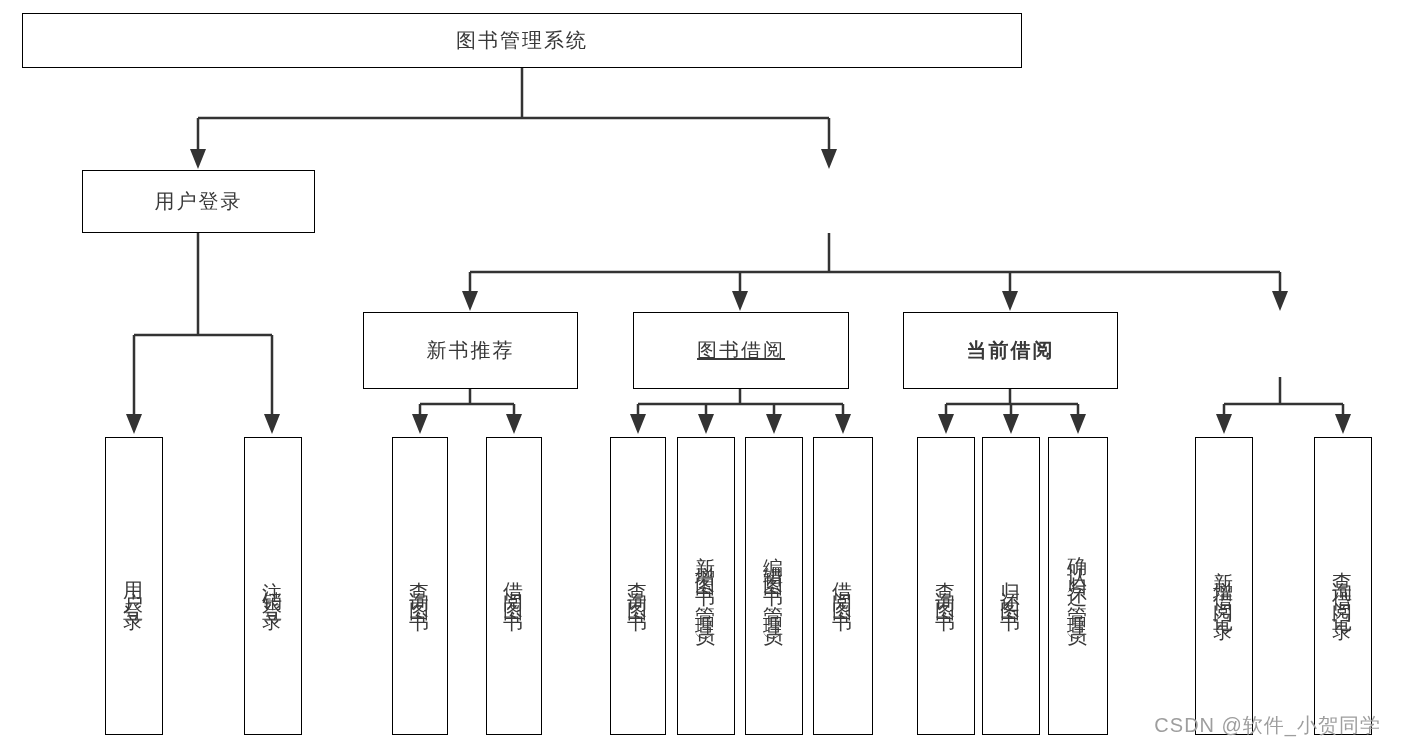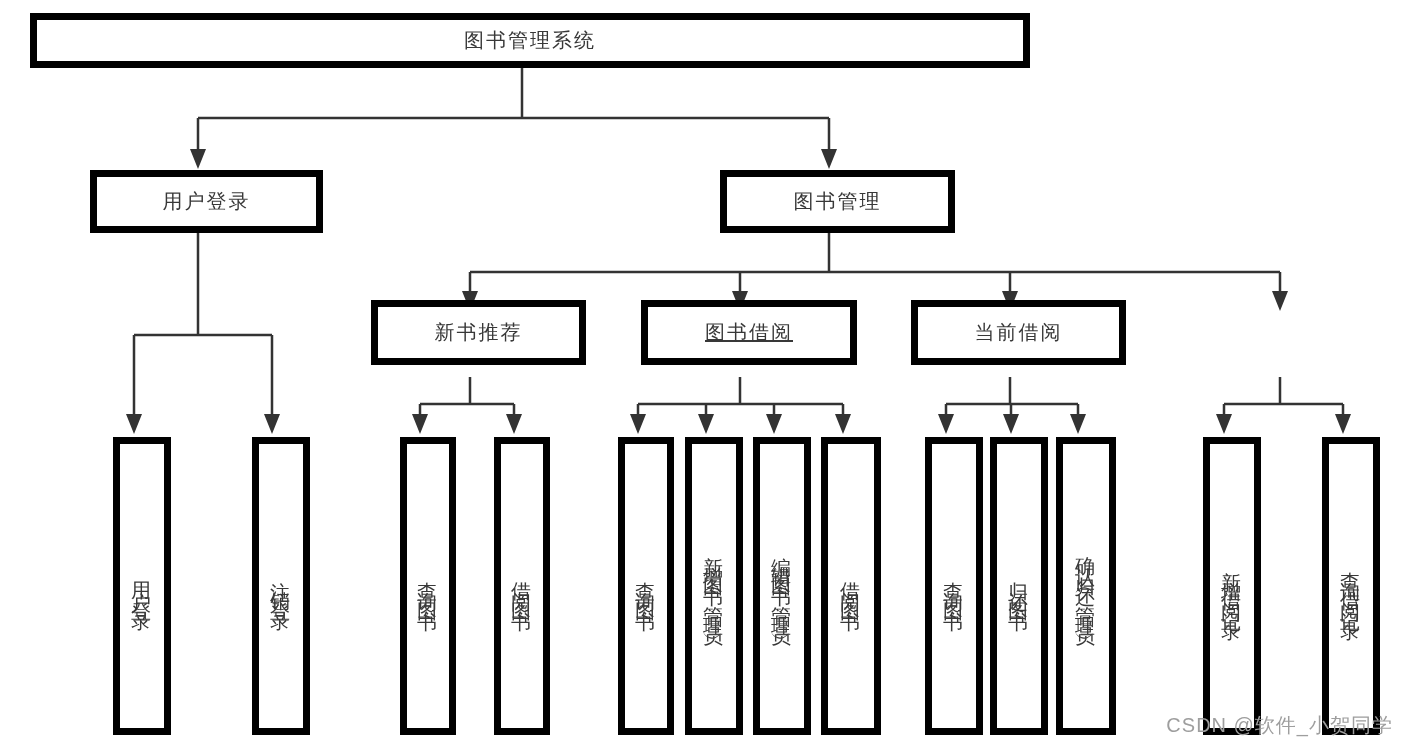--- a/index.html
+++ b/index.html
@@ -19,48 +19,47 @@
   #connectors {
     position: absolute;
     left: 0;
     top: 0;
     width: 1405px;
     height: 747px;
   }
   .node {
     position: absolute;
     box-sizing: border-box;
-    border: 7px solid #000000;
+    border: 1px solid #000000;
     background: #ffffff;
     display: flex;
     align-items: center;
     justify-content: center;
     font-size: 20px;
     letter-spacing: 2px;
     color: #383838;
     white-space: nowrap;
-    margin-left: 8px;
   }
   .root-node {
     left: 22px; top: 13px; width: 1000px; height: 55px;
   }
   .l2-node { top: 170px; height: 63px; }
-  .l3-node { top: 300px; height: 65px; }
+  .l3-node { top: 312px; height: 77px; }
   .leaf {
     top: 437px;
     height: 298px;
     writing-mode: vertical-lr;
     text-orientation: mixed;
     letter-spacing: 10px;
     font-size: 20px;
     white-space: normal;
   }
   .watermark {
     position: absolute;
-    right: 12px;
+    right: 24px;
     bottom: 8px;
     font-size: 20px;
     letter-spacing: 1px;
     color: #9e9e9e;
     z-index: 5;
   }
 </style>
 </head>
 <body>
 
@@ -97,31 +96,28 @@
              M1335 414 L1351 414 L1343 434 Z" fill="#333333"></path>
   </svg>
 
   <div class="node root-node">
     <span>图书管理系统</span>
   </div>
 
   <div class="node l2-node" style="left:82px; width:233px;">
     <span>用户登录</span>
   </div>
-  <div class="node l2-node" style="left:712px; width:235px;">
-    <span>图书管理</span>
-  </div>
 
   <div class="node l3-node" style="left:363px; width:215px;">
     <span>新书推荐</span>
   </div>
   <div class="node l3-node" style="left:633px; width:216px;text-decoration:underline;">
     <span>图书借阅</span>
   </div>
-  <div class="node l3-node" style="left:903px; width:215px;">
+  <div class="node l3-node" style="left:903px; width:215px;font-weight:bold;">
     <span>当前借阅</span>
   </div>
 
   <div class="node leaf" style="left:105px; width:58px;">用户登录</div>
   <div class="node leaf" style="left:244px; width:58px;">注销登录</div>
 
   <div class="node leaf" style="left:392px; width:56px;">查询图书</div>
   <div class="node leaf" style="left:486px; width:56px;">借阅图书</div>
 
   <div class="node leaf" style="left:610px; width:56px;">查询图书</div>

